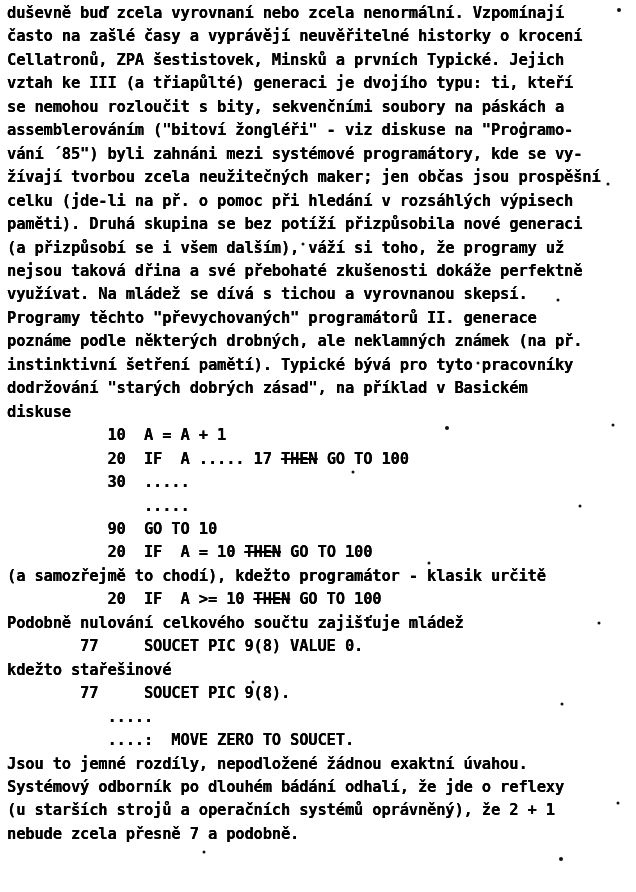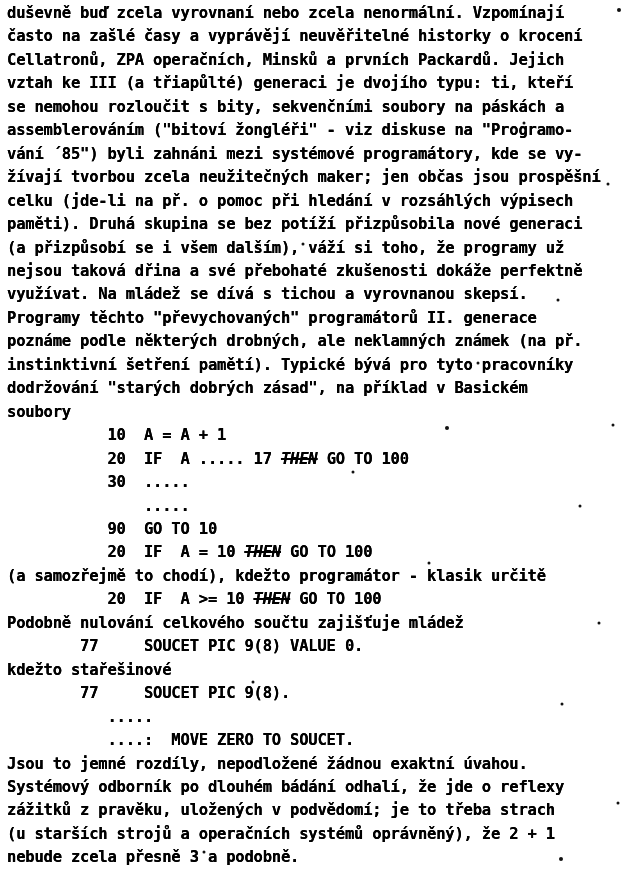--- a/index.html
+++ b/index.html
@@ -23,21 +23,20 @@
     overflow: hidden;
   }
   .line {
     white-space: pre;
     text-shadow: 0 0 0.6px #000;
     letter-spacing: -0.2px;
   }
   .strike {
     text-decoration: line-through;
     text-decoration-thickness: 2px;
-    font-style: italic;
   }
   .scan-noise {
     position: absolute;
     top: 0; left: 0;
     width: 2px; height: 2px;
     background: transparent;
     border-radius: 50%;
     box-shadow:
       618px 9px 0 1px #111,
       523px 122px 0 0.5px #111,
@@ -59,50 +58,49 @@
       560px 858px 0 1px #111;
   }
 </style>
 </head>
 <body>
 
 <div class="page">
   <div>
       <div class="line"><span>duševně buď zcela vyrovnaní nebo zcela nenormální. Vzpomínají</span></div>
       <div class="line"><span>často na zašlé časy a vyprávějí neuvěřitelné historky o krocení</span></div>
-      <div class="line"><span>Cellatronů, ZPA operačních, Minsků a prvních Packardů. Jejich</span></div>
+      <div class="line"><span>Cellatronů, ZPA šestistovek, Minsků a prvních Typické. Jejich</span></div>
       <div class="line"><span>vztah ke III (a třiapůlté) generaci je dvojího typu: ti, kteří</span></div>
       <div class="line"><span>se nemohou rozloučit s bity, sekvenčními soubory na páskách a</span></div>
       <div class="line"><span>assemblerováním ("bitoví žongléři" - viz diskuse na "Programo-</span></div>
       <div class="line"><span>vání ´85") byli zahnáni mezi systémové programátory, kde se vy-</span></div>
       <div class="line"><span>žívají tvorbou zcela neužitečných maker; jen občas jsou prospěšní</span></div>
       <div class="line"><span>celku (jde-li na př. o pomoc při hledání v rozsáhlých výpisech</span></div>
       <div class="line"><span>paměti). Druhá skupina se bez potíží přizpůsobila nové generaci</span></div>
       <div class="line"><span>(a přizpůsobí se i všem dalším), váží si toho, že programy už</span></div>
       <div class="line"><span>nejsou taková dřina a své přebohaté zkušenosti dokáže perfektně</span></div>
       <div class="line"><span>využívat. Na mládež se dívá s tichou a vyrovnanou skepsí.</span></div>
       <div class="line"><span>Programy těchto "převychovaných" programátorů II. generace</span></div>
       <div class="line"><span>poznáme podle některých drobných, ale neklamných známek (na př.</span></div>
       <div class="line"><span>instinktivní šetření pamětí). Typické bývá pro tyto pracovníky</span></div>
       <div class="line"><span>dodržování "starých dobrých zásad", na příklad v Basickém</span></div>
-      <div class="line"><span>soubory</span></div>
+      <div class="line"><span>diskuse</span></div>
       <div class="line"><span>           10  A = A + 1</span></div>
       <div class="line"><span>           20  IF  A ..... 17 </span><span class="strike">THEN</span><span> GO TO 100</span></div>
       <div class="line"><span>           30  .....</span></div>
       <div class="line"><span>               .....</span></div>
       <div class="line"><span>           90  GO TO 10</span></div>
       <div class="line"><span>           20  IF  A = 10 </span><span class="strike">THEN</span><span> GO TO 100</span></div>
       <div class="line"><span>(a samozřejmě to chodí), kdežto programátor - klasik určitě</span></div>
       <div class="line"><span>           20  IF  A &gt;= 10 </span><span class="strike">THEN</span><span> GO TO 100</span></div>
       <div class="line"><span>Podobně nulování celkového součtu zajišťuje mládež</span></div>
       <div class="line"><span>        77     SOUCET PIC 9(8) VALUE 0.</span></div>
       <div class="line"><span>kdežto stařešinové</span></div>
       <div class="line"><span>        77     SOUCET PIC 9(8).</span></div>
       <div class="line"><span>           .....</span></div>
       <div class="line"><span>           ....:  MOVE ZERO TO SOUCET.</span></div>
       <div class="line"><span>Jsou to jemné rozdíly, nepodložené žádnou exaktní úvahou.</span></div>
       <div class="line"><span>Systémový odborník po dlouhém bádání odhalí, že jde o reflexy</span></div>
-      <div class="line"><span>zážitků z pravěku, uložených v podvědomí; je to třeba strach</span></div>
       <div class="line"><span>(u starších strojů a operačních systémů oprávněný), že 2 + 1</span></div>
-      <div class="line"><span>nebude zcela přesně 3 a podobně.</span></div>
+      <div class="line"><span>nebude zcela přesně 7 a podobně.</span></div>
     </div>
   <div class="scan-noise"></div>
 </div>
 
 </body></html>

